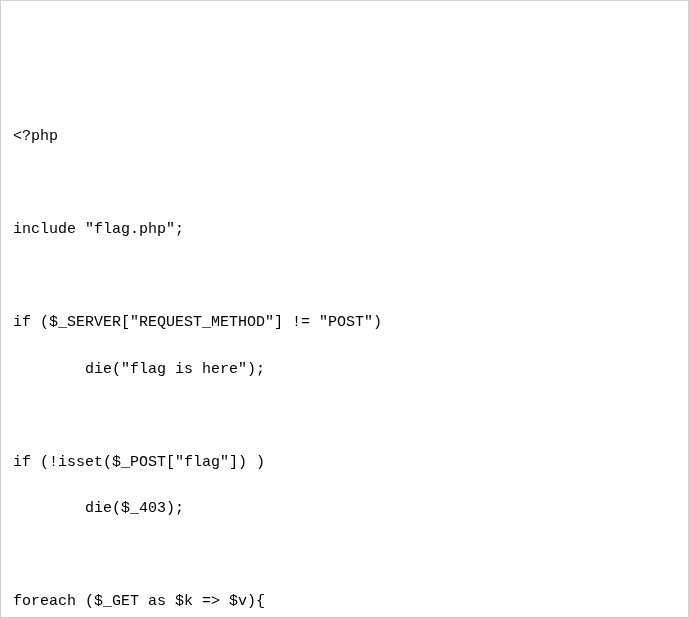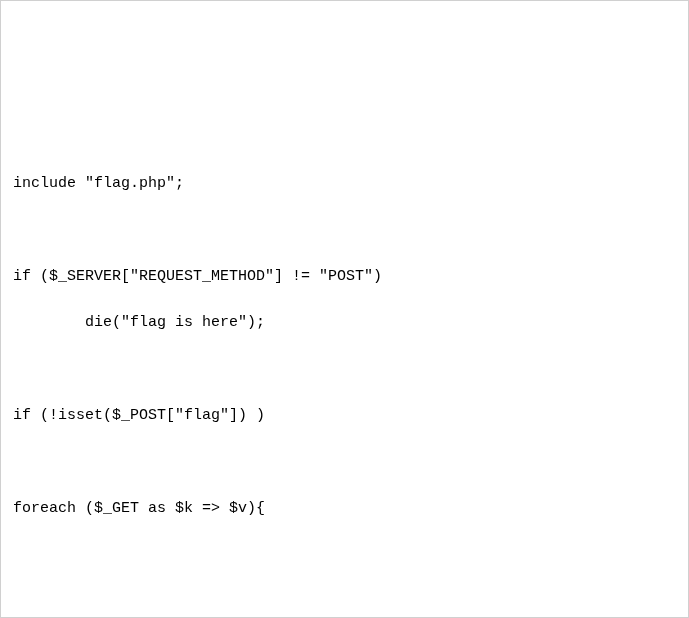--- a/index.html
+++ b/index.html
@@ -27,27 +27,29 @@
     display: block;
     min-height: 1.55em;
   }
 </style>
 </head>
 <body>
 
 
 
 <div class="code-block">
+<span class="line">&lt;?php</span>
 <span class="line"></span>
 <span class="line">include "flag.php";</span>
 <span class="line"></span>
 <span class="line">if ($_SERVER["REQUEST_METHOD"] != "POST")</span>
 <span class="line">        die("flag is here");</span>
 <span class="line"></span>
 <span class="line">if (!isset($_POST["flag"]) )</span>
+<span class="line">        die($_403);</span>
 <span class="line"></span>
 <span class="line">foreach ($_GET as $k =&gt; $v){</span>
 
 
 
 
 
 
 
 

